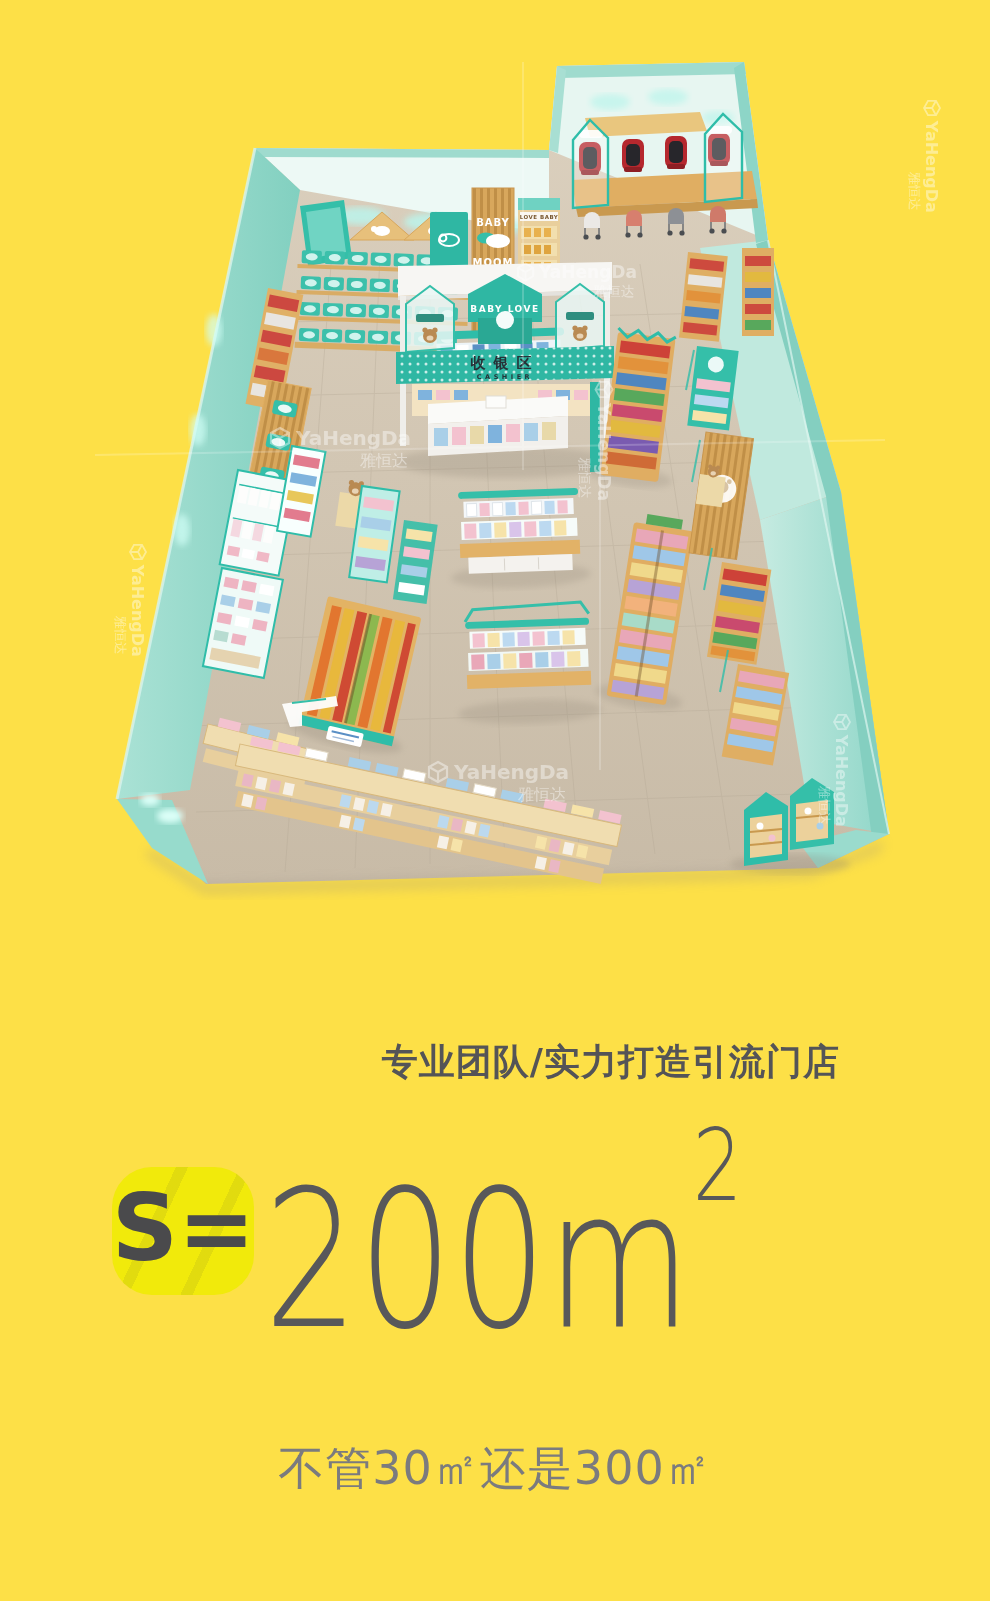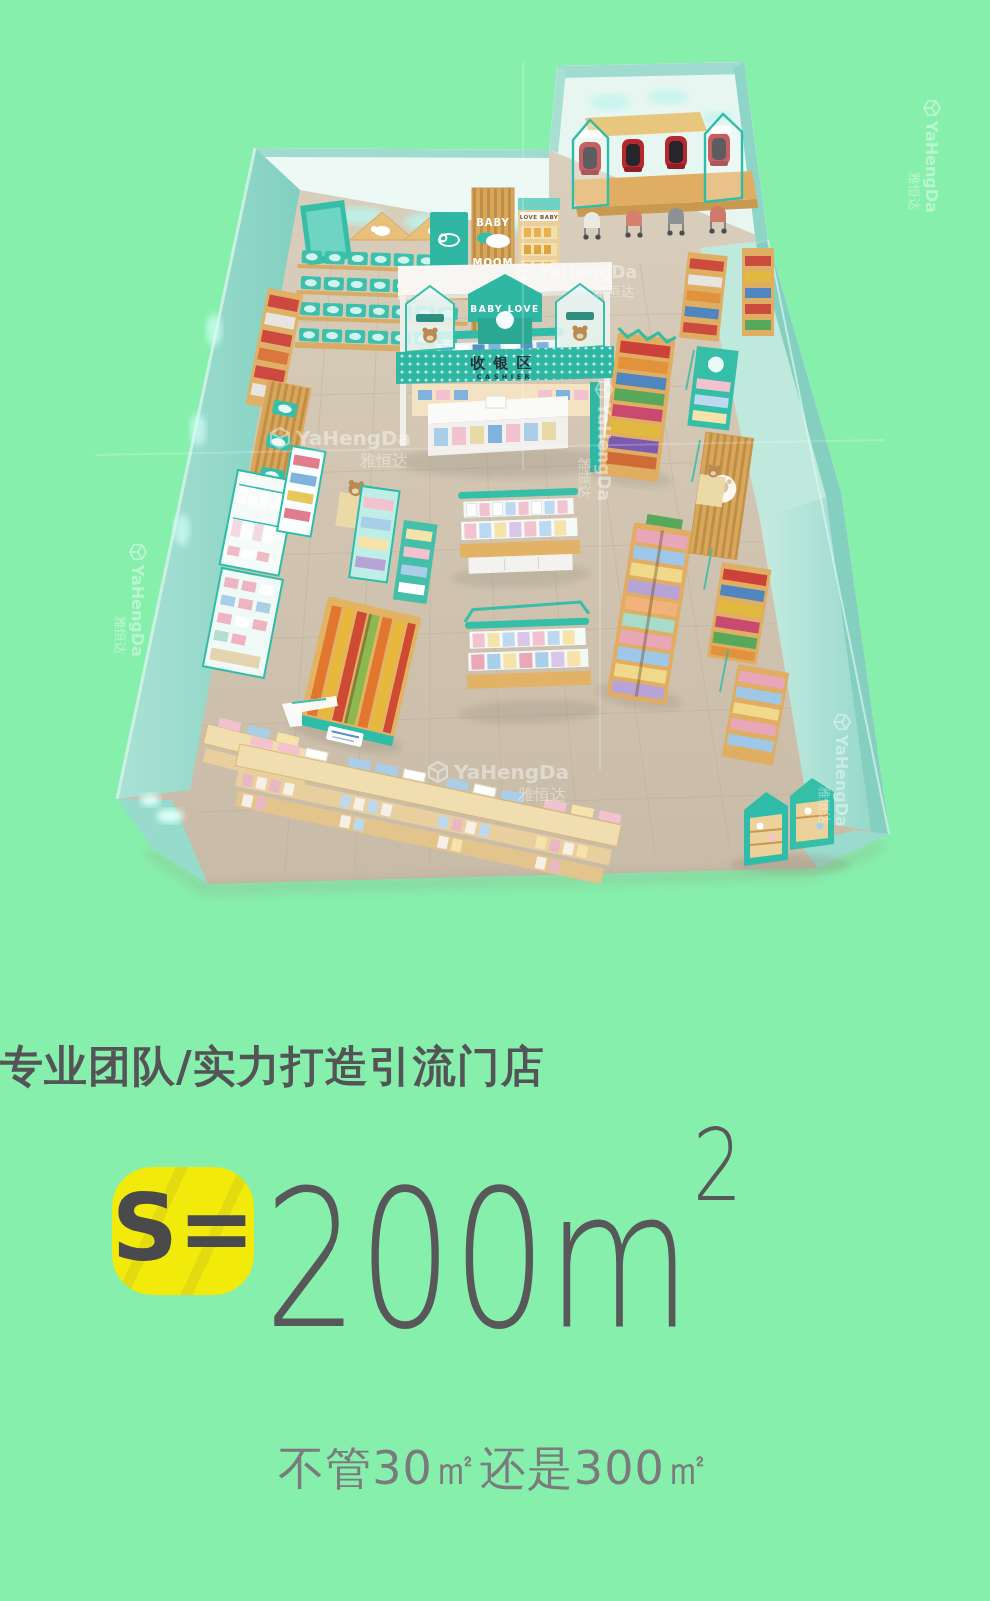--- a/index.html
+++ b/index.html
@@ -1,22 +1,22 @@
 <!DOCTYPE html>
 <html><head>
 <meta charset="utf-8">
 <style>
   html,body{margin:0;padding:0;background:#fff;}
-  .page{position:relative;width:990px;height:1601px;background:#86efac;overflow:hidden;
+  .page{position:relative;width:990px;height:1601px;background:#fde047;overflow:hidden;
         font-family:"DejaVu Sans","Liberation Sans",sans-serif;}
   .render{position:absolute;top:0;left:0;width:990px;height:960px;}
   svg text{font-family:"DejaVu Sans","Liberation Sans",sans-serif;}
 
-  .heading{position:absolute;top:1038px;left:0;width:840px;text-align:left;
-           font-size:43px;font-weight:700;color:#545457;letter-spacing:1px;}
+  .heading{position:absolute;top:1038px;left:0;width:840px;text-align:right;
+           font-size:36px;font-weight:700;color:#545457;letter-spacing:1px;}
 
   .area-row{position:absolute;top:1163px;left:0;width:990px;height:132px;
             display:flex;justify-content:center;align-items:flex-end;}
   .s-badge{width:142px;height:128px;border-radius:40px;background:#f1ea0b;
            background-image:repeating-linear-gradient(115deg,rgba(185,180,25,0.28) 0 11px,transparent 11px 58px);
            display:flex;align-items:center;justify-content:center;gap:8px;flex:0 0 auto;}
   .badge-s{font-size:92px;font-weight:800;color:#4a4a4c;line-height:1;transform:translateY(-2px);}
   .area-num{position:relative;bottom:-30px;margin-left:10px;white-space:nowrap;
             font-size:190px;font-weight:100;color:#58585a;line-height:128px;
             display:inline-block;transform:scaleX(.78);transform-origin:left bottom;}

